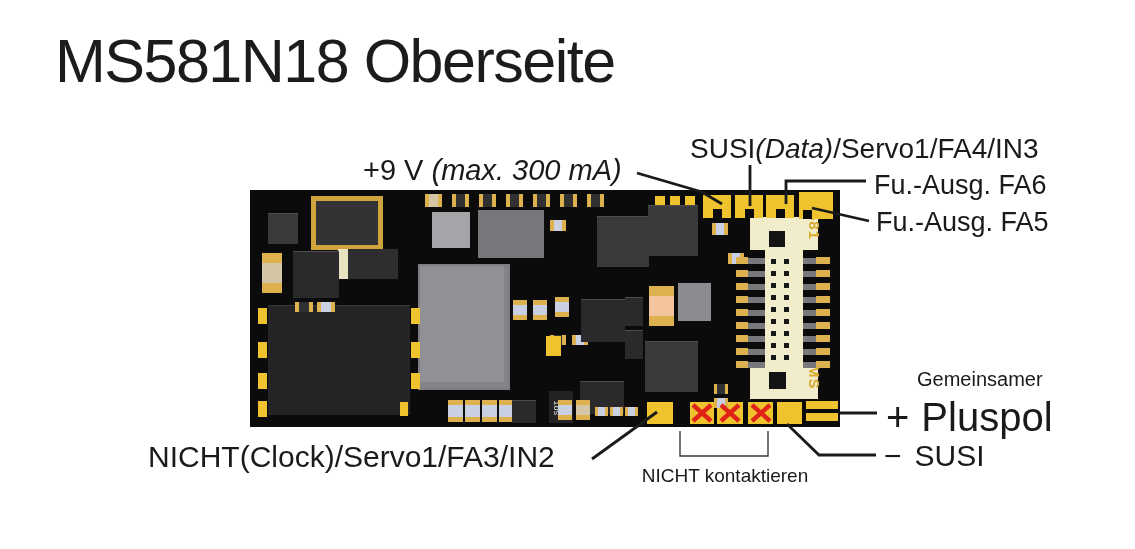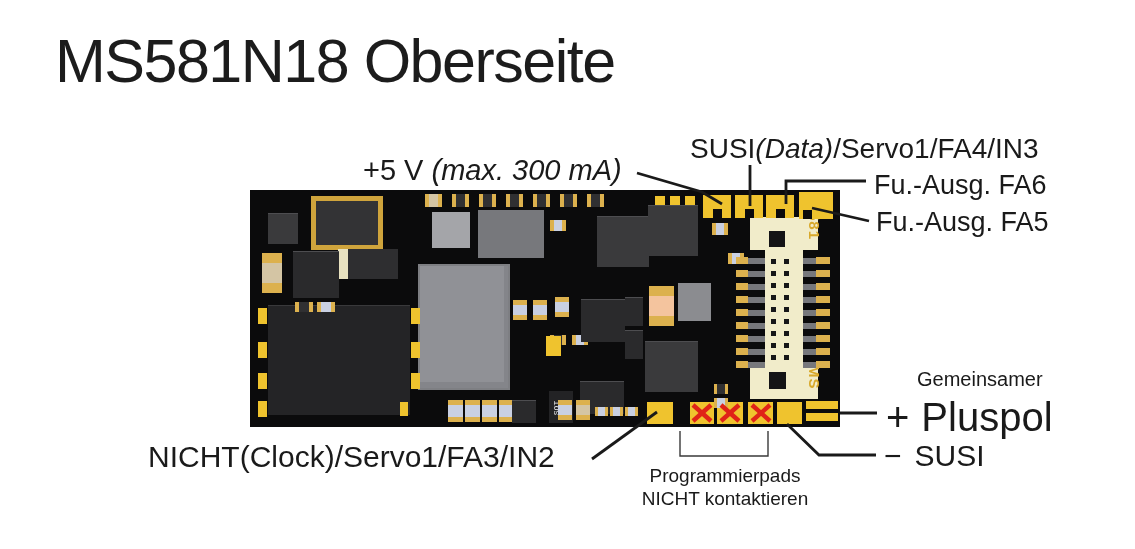--- a/index.html
+++ b/index.html
@@ -229,31 +229,30 @@
     <line x1="693" y1="405" x2="711" y2="421"></line>
       <line x1="693" y1="421" x2="711" y2="405"></line>
     <line x1="721" y1="405" x2="739" y2="421"></line>
       <line x1="721" y1="421" x2="739" y2="405"></line>
     <line x1="752" y1="405" x2="770" y2="421"></line>
       <line x1="752" y1="421" x2="770" y2="405"></line>
   </g>
 </svg>
 
 <div class="abs lbl" id="lbl-supply">
-  <span>+5 V </span><span class="it">(max. 300 mA)</span>
+  <span>+9 V </span><span class="it">(max. 300 mA)</span>
 </div>
 <div class="abs lbl" id="lbl-susi-data">
   <span>SUSI</span><span class="it">(Data)</span><span>/Servo1/FA4/IN3</span>
 </div>
 <div class="abs lbl" id="lbl-fa6">Fu.-Ausg. FA6</div>
 <div class="abs lbl" id="lbl-fa5">Fu.-Ausg. FA5</div>
 <div class="abs lbl" id="lbl-common">Gemeinsamer</div>
 <div class="abs lbl" id="lbl-pluspol">
   <span>+</span><span class="word">Pluspol</span>
 </div>
 <div class="abs lbl" id="lbl-masse">
   <span>−</span><span class="word">SUSI</span>
 </div>
 <div class="abs lbl" id="lbl-susi-clock">NICHT(Clock)/Servo1/FA3/IN2</div>
 <div class="abs lbl" id="lbl-progpads">
-  <div>Programmierpads</div>
   <div>NICHT kontaktieren</div>
 </div>
 
 </body></html>

